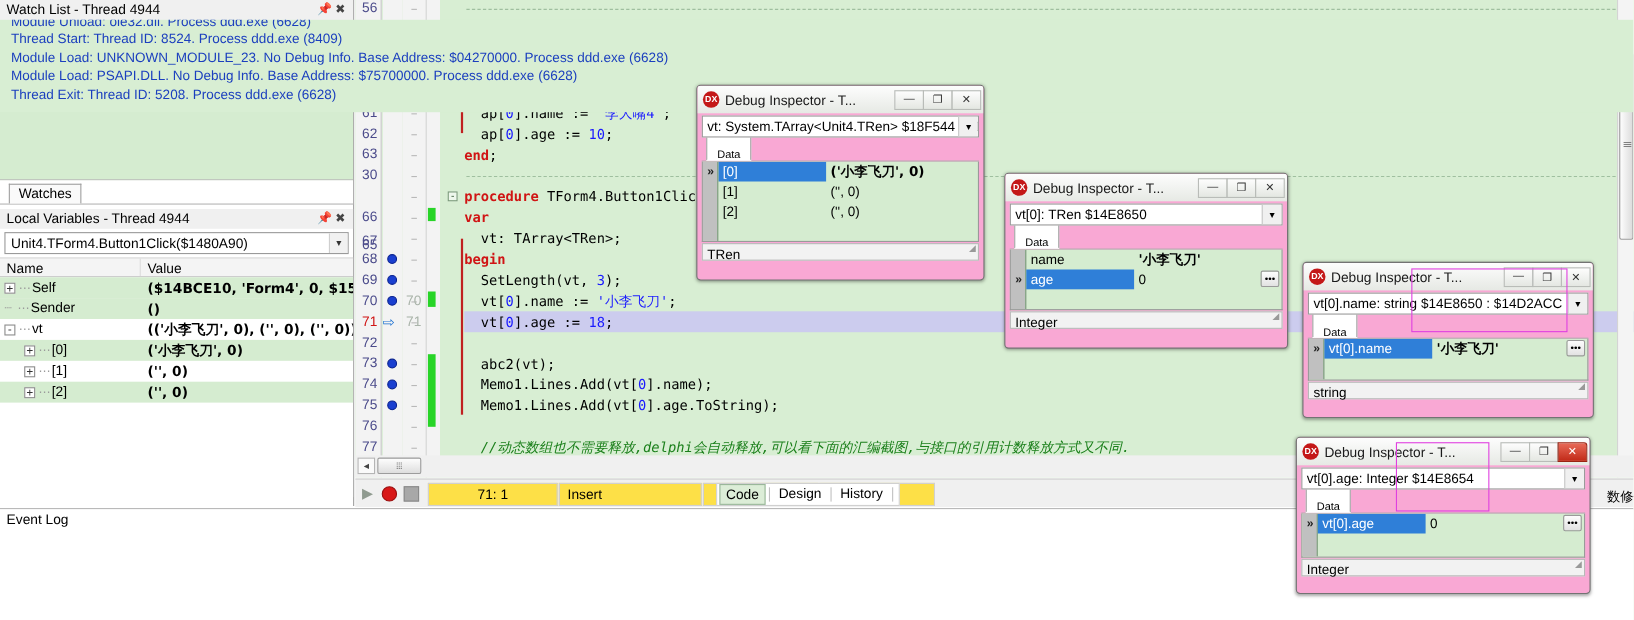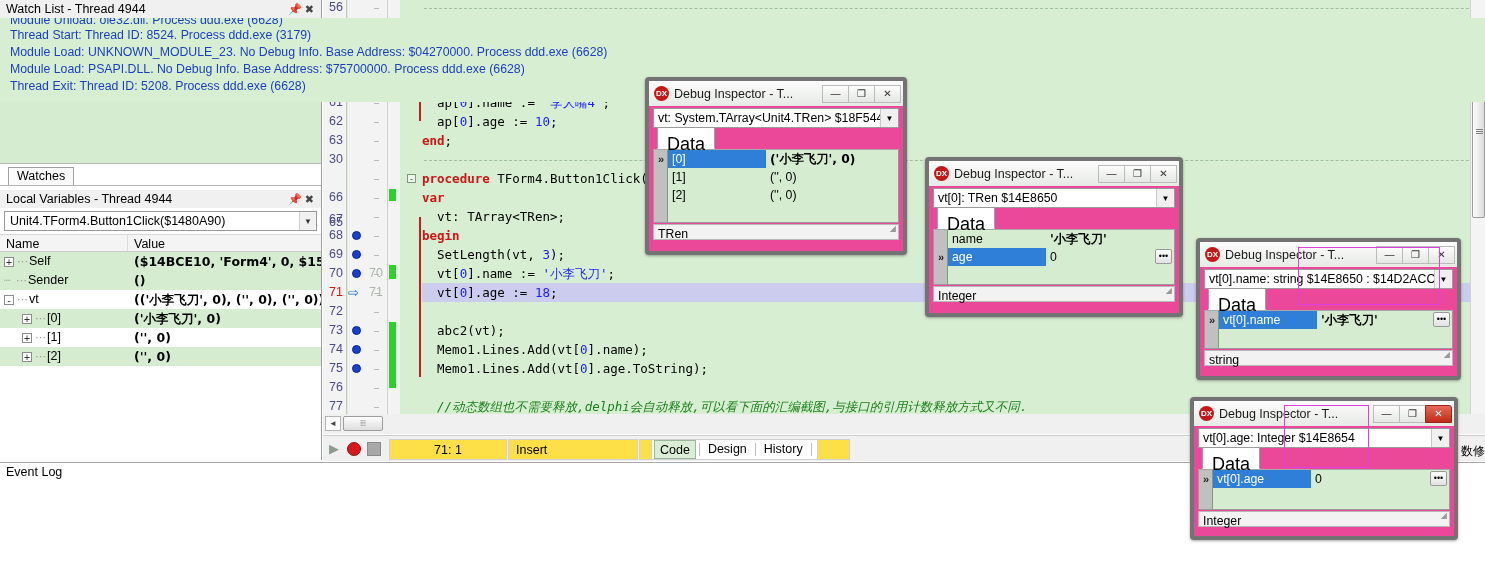--- a/index.html
+++ b/index.html
@@ -260,26 +260,25 @@
     padding: 0 5px; height: 19px; line-height: 19px; font-size: 12.5px;
   }
   #viewtabs .vt.active {
     background: #dcedd7; border: 1px solid #9ab79a;
   }
   #viewtabs .sep { width: 1px; height: 13px; background: #c0c0c0; margin: 0 3px; }
 
   
   .inspector {
     position: absolute;
-    background: #ec4899;
-    border: 4px solid #737373;
+    background: #f9a8d4;
+    border: 1px solid #737373;
     border-radius: 4px;
     box-shadow: 0 1px 3px rgba(0,0,0,.35);
     overflow: hidden;
-    margin-left: 12px;
   }
   .ins-title {
     height: 25px;
     background: linear-gradient(to bottom, #fdfdfd, #e6e9e4);
     display: flex; align-items: center;
     padding: 0 2px 0 5px;
     position: relative;
   }
   .dxlogo {
     width: 15px; height: 15px; border-radius: 50%;
@@ -326,21 +325,21 @@
   .ins-tabs {
     height: 20px;
     margin: 0 4px;
     border-bottom: 1px solid #a8a8a8;
     display: flex; align-items: flex-end;
     padding-left: 4px;
   }
   .ins-tabs .tb {
     height: 18px; line-height: 17px; padding: 12px 9px;
     border: 1px solid #a0a0a0; border-bottom: 1px solid #fff;
-    background: #fff; font-size: 18px;
+    background: #fff; font-size: 10px;
   }
   .ins-grid {
     margin: 0 4px;
     background: #d5ecd0;
     border: 1px solid #9a9a9a; border-top: none;
     position: relative;
     overflow: hidden;
   }
   .ins-gutter {
     position: absolute; left: 0; top: 0; bottom: 0; width: 14px;
@@ -584,21 +583,21 @@
 
   <div class="rtext" style="left:1461px; top:443px;">数修饰</div>
 
   <div id="eventlog-wide">
     <div class="panel-title" style="background:#fff;">
       <span>Event Log</span>
     </div>
   </div>
   <div id="eventlog-body">
       <div class="ev clip">Module Unload: ole32.dll. Process ddd.exe (6628)</div>
-      <div class="ev">Thread Start: Thread ID: 8524. Process ddd.exe (3179)</div>
+      <div class="ev">Thread Start: Thread ID: 8524. Process ddd.exe (8409)</div>
       <div class="ev">Module Load: UNKNOWN_MODULE_23. No Debug Info. Base Address: $04270000. Process ddd.exe (6628)</div>
       <div class="ev">Module Load: PSAPI.DLL. No Debug Info. Base Address: $75700000. Process ddd.exe (6628)</div>
       <div class="ev">Thread Exit: Thread ID: 5208. Process ddd.exe (6628)</div>
     </div>
 
   <div class="inspector" id="ins1" style="left:633px; top:77px; width:262px; height:178px;">
     <div class="ins-title">
       <div class="dxlogo">DX</div>
       <div class="ttl">Debug Inspector - T...</div>
       <div class="wbtns">

